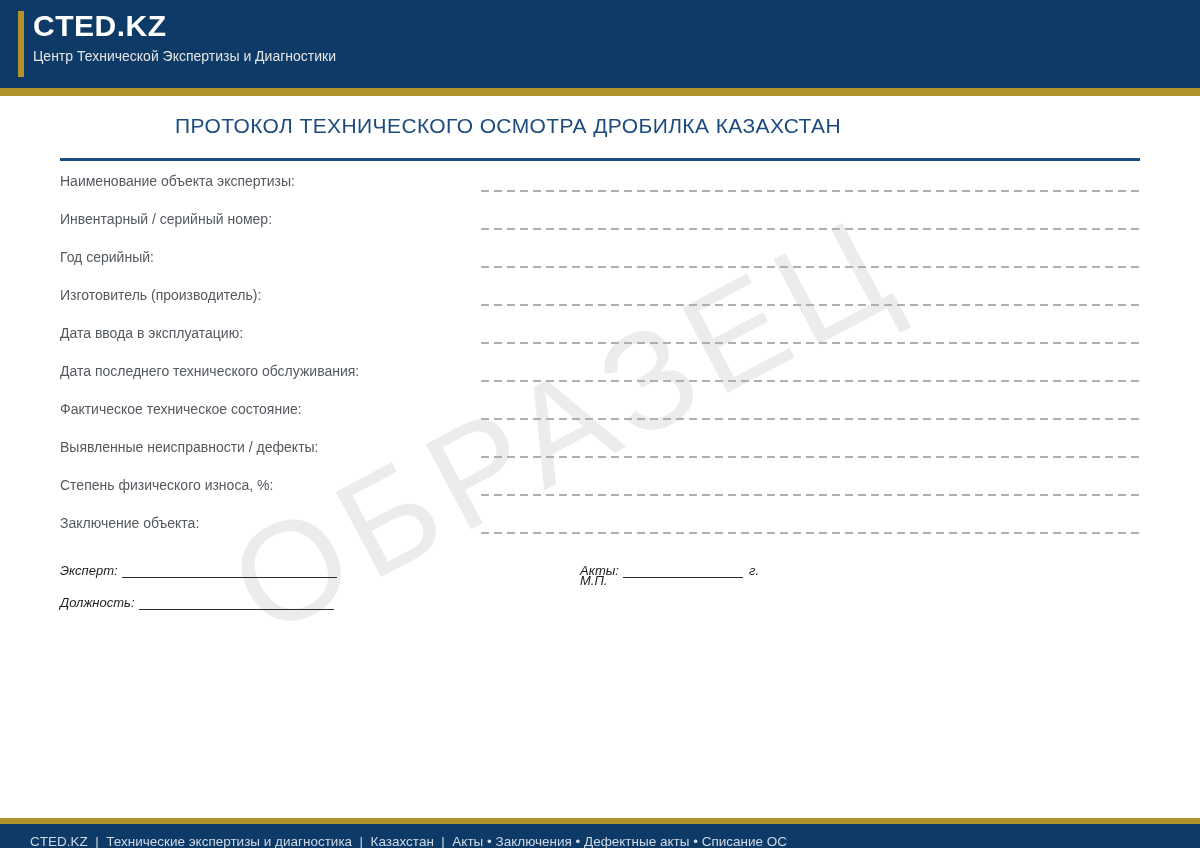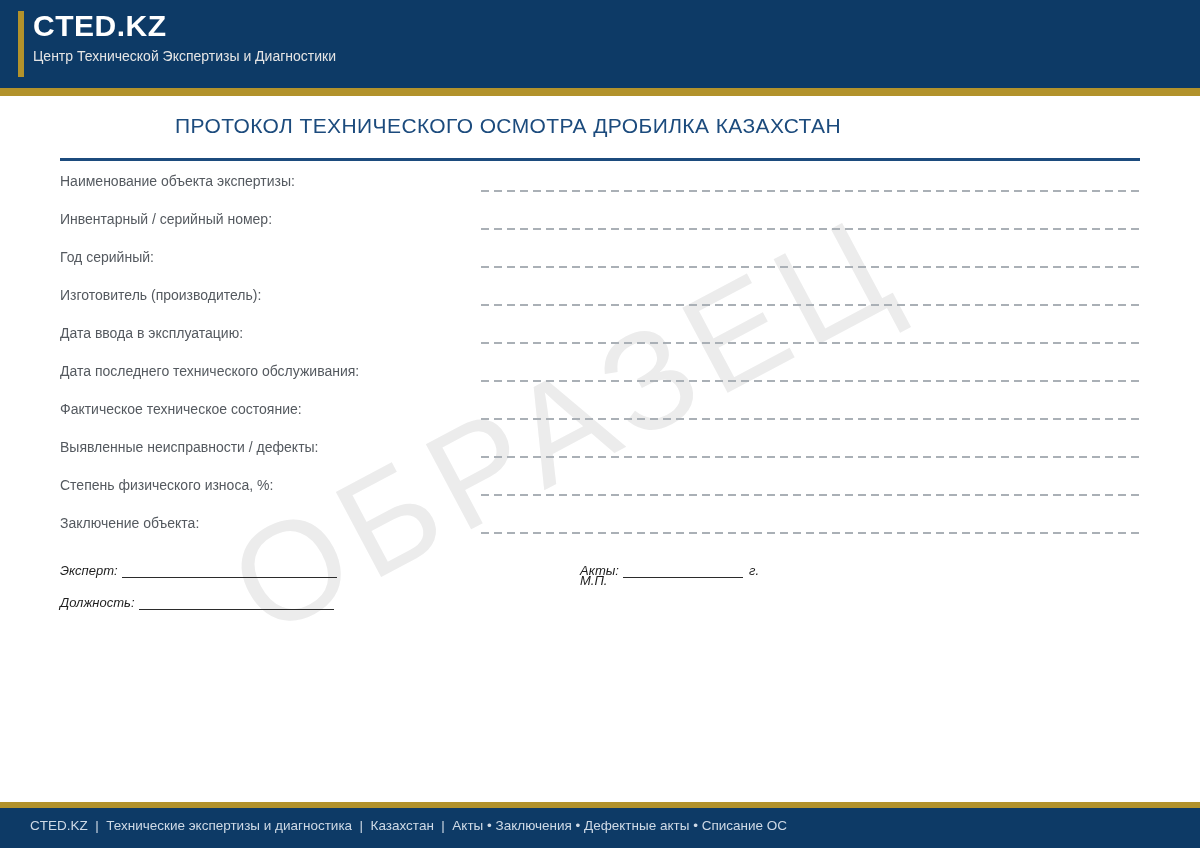--- a/index.html
+++ b/index.html
@@ -50,21 +50,21 @@
   .sig-row1-left{top:563px;left:60px;}
   .sig-row1-right{top:563px;left:580px;}
   .sig-row2-left{top:595px;left:60px;}
   .sig-row2-right{top:573px;left:580px;}
   .uline{display:inline-block;border-bottom:1px solid #2b2b2b;height:14px;vertical-align:bottom;margin-left:4px;}
   .uline.expert{width:215px;}
   .uline.position{width:195px;}
   .uline.date{width:120px;margin-right:6px;}
 
   
-  .footer{position:absolute;left:0;bottom:0;width:1200px;height:46px;
+  .footer{position:absolute;left:0;bottom:0;width:1200px;height:30px;
           background:var(--brand-blue);border-top:6px solid var(--accent-gold);}
   .footer-text{position:absolute;left:30px;top:0;line-height:36px;font-size:13.5px;
                color:var(--footer-text);white-space:pre;}
 </style>
 </head>
 <body>
 
 <div class="page">
 
   <div class="header">

